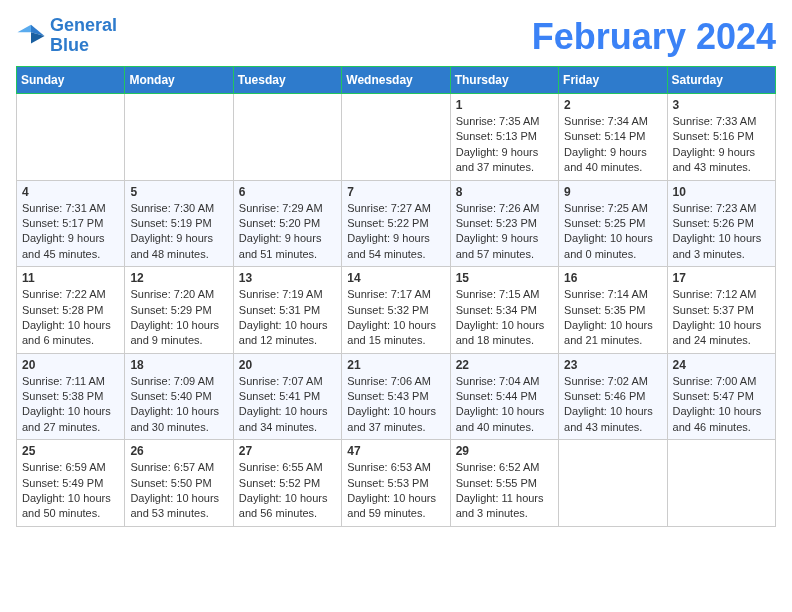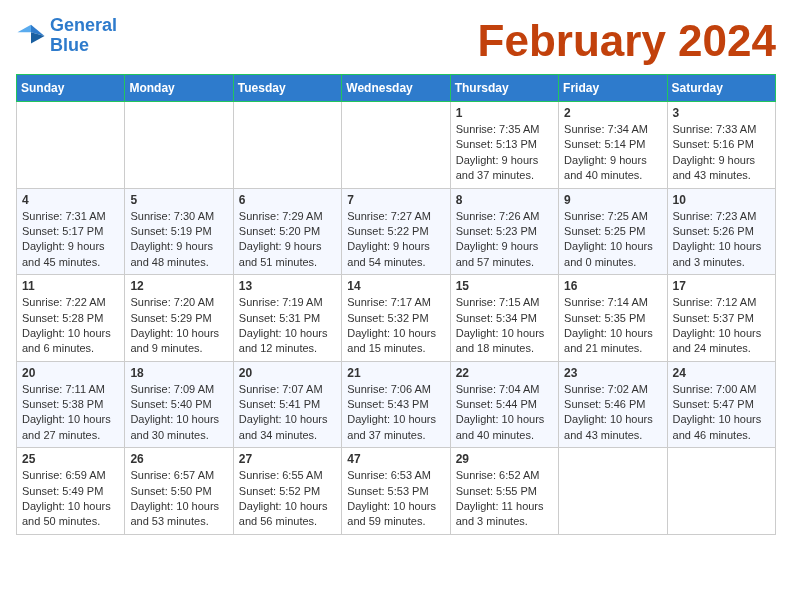--- a/index.html
+++ b/index.html
@@ -31,23 +31,23 @@
       color: #2e7bcc;
     }
     .logo-bird {
       width: 30px;
       height: 30px;
     }
     .title-area {
       text-align: right;
     }
     .month-title {
-      font-size: 44px;
+      font-size: 36px;
       font-weight: bold;
-      color: #c2410c;
+      color: #3b82f6;
     }
     .location-title {
       font-size: 14px;
       color: #555;
     }
     .calendar-table {
       width: 100%;
       border-collapse: collapse;
       font-size: 11px;
     }

